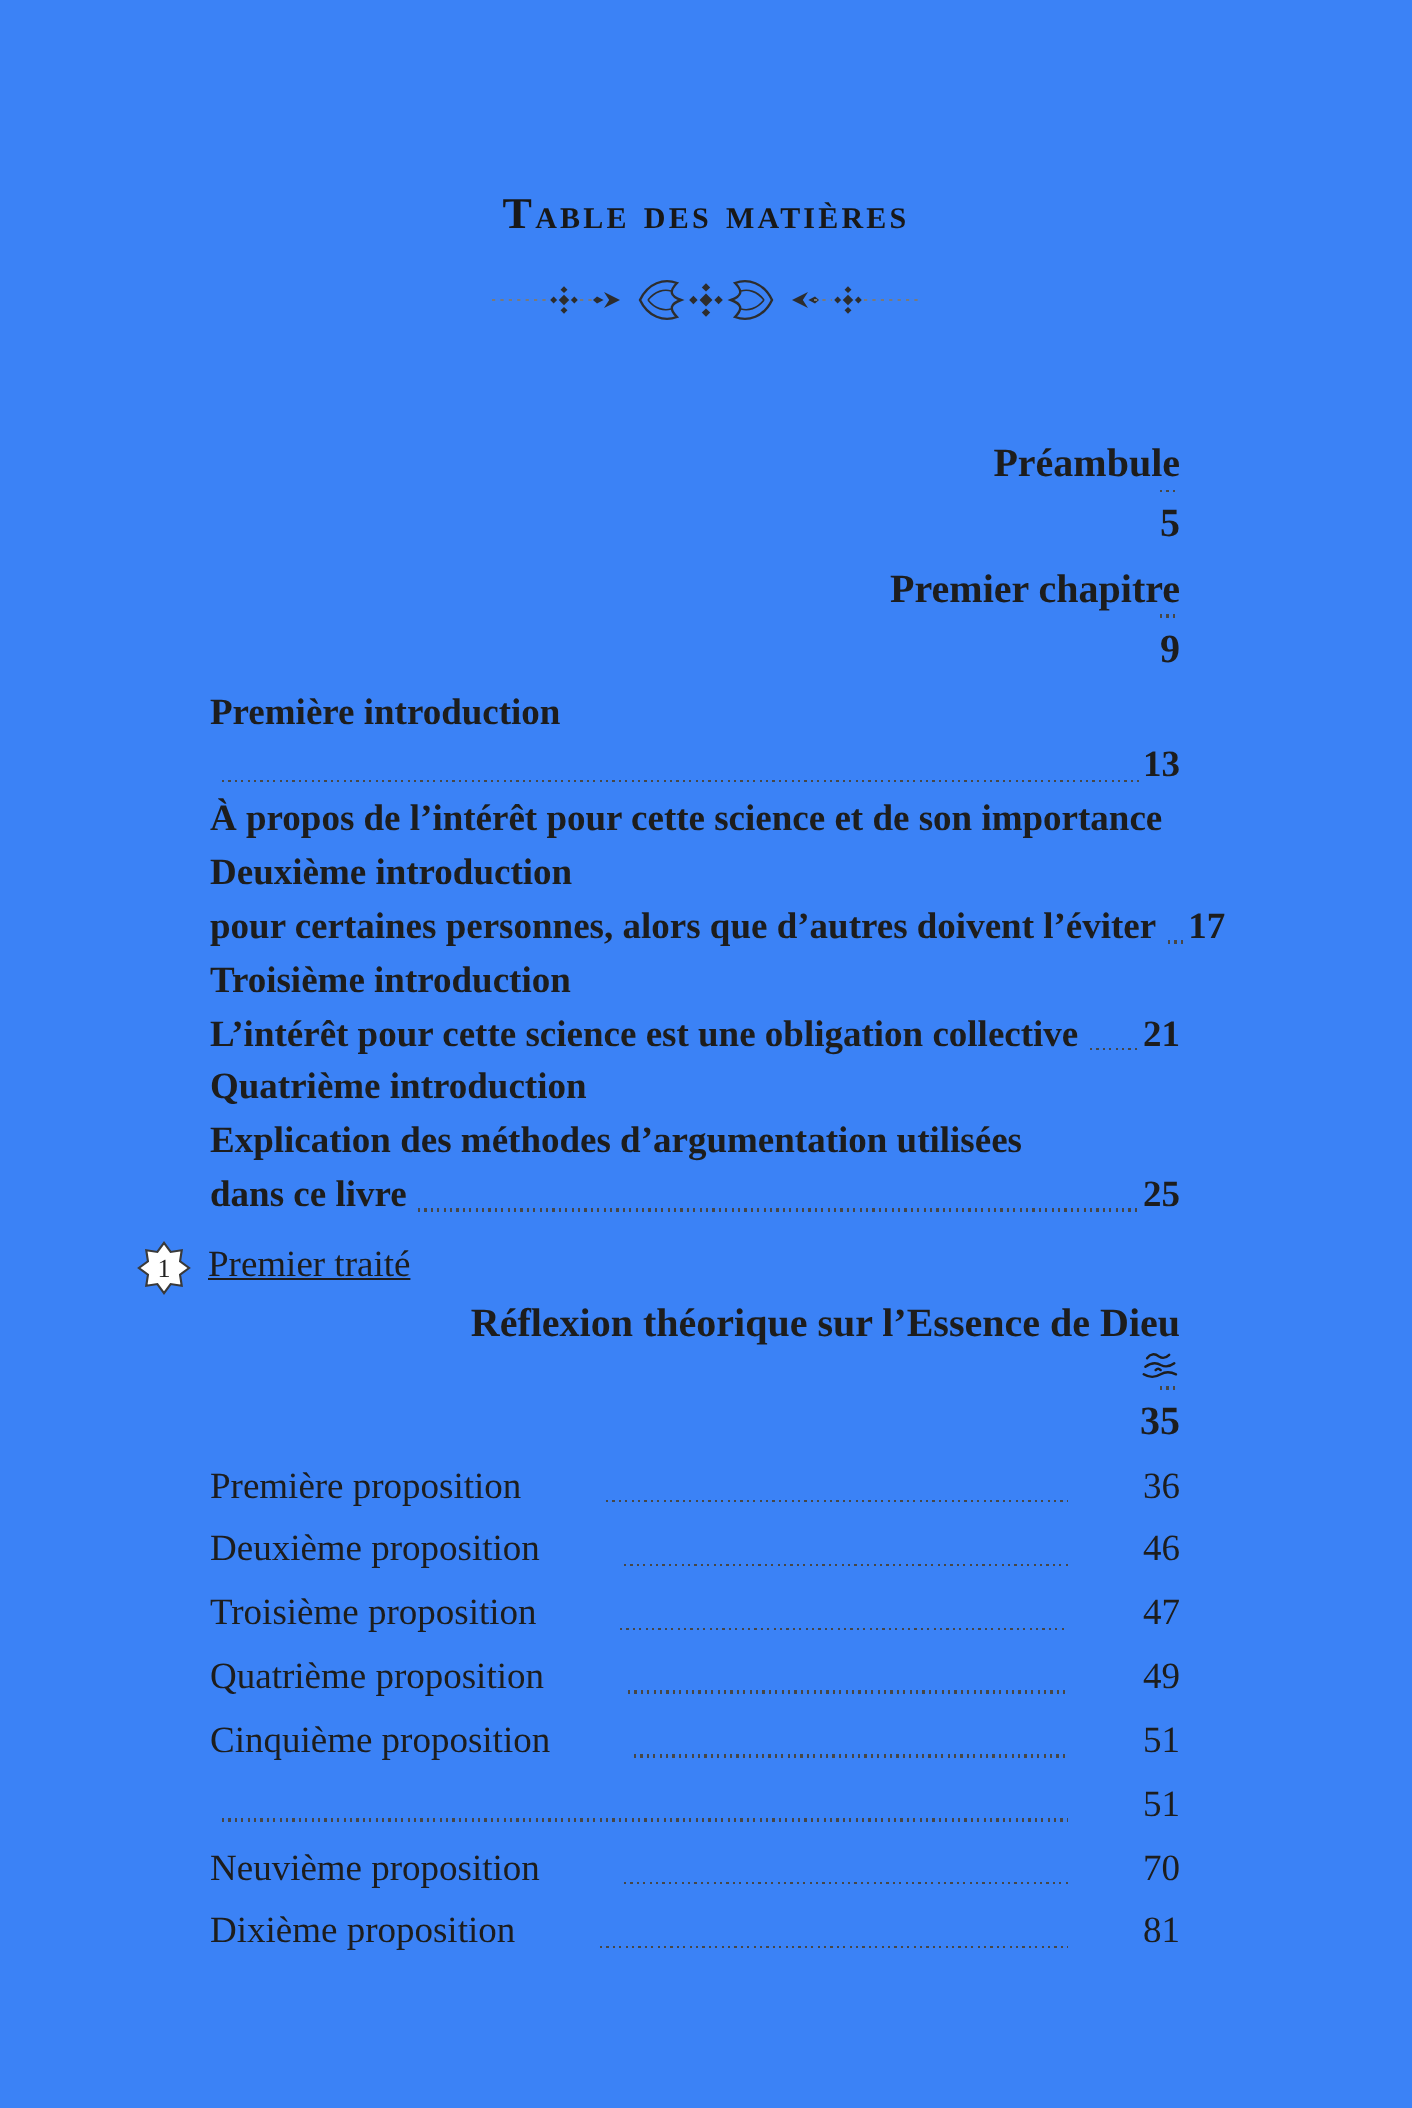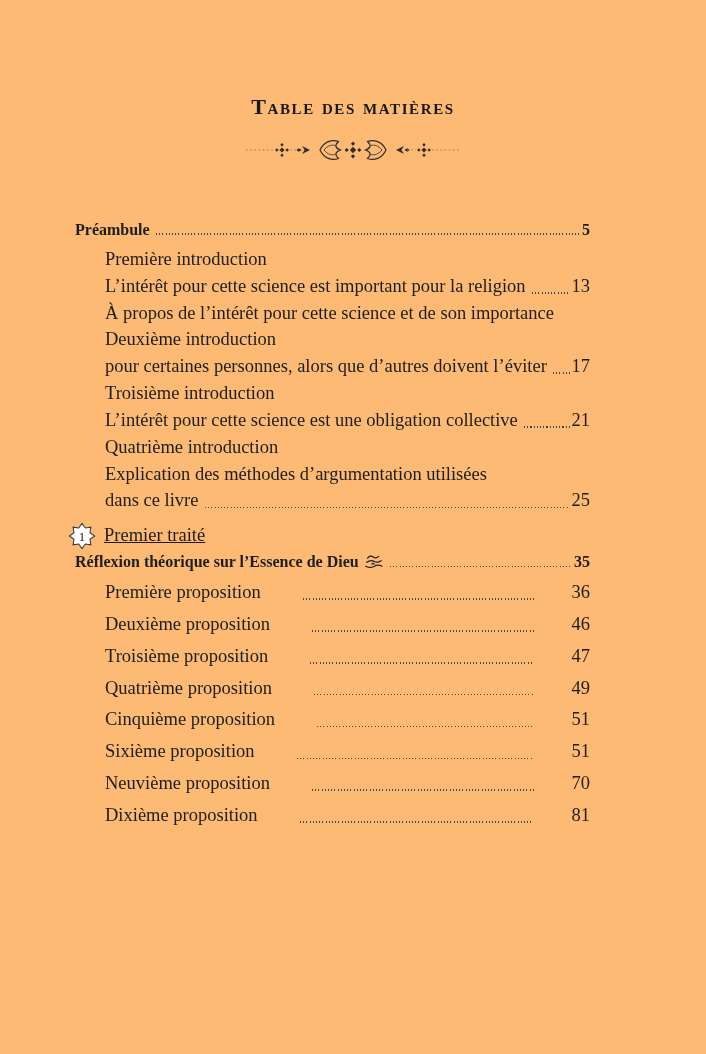--- a/index.html
+++ b/index.html
@@ -1,20 +1,20 @@
 <!DOCTYPE html>
 <html><head>
 <meta charset="utf-8">
 <style>
   html,body{margin:0;padding:0;background:#e8e8e8;}
   .sheet{
     position:relative;
     width:706px;height:1054px;
     margin:0 auto;
-    background:#fdba74;
+    background:#3b82f6;
     overflow:hidden;
     font-family:"Liberation Serif","DejaVu Serif",serif;
     color:#1d1d1d;
     box-sizing:border-box;
   }
   .title{
     margin:0;
     padding-top:94px;
     text-align:center;
     font-variant:small-caps;
@@ -37,25 +37,25 @@
   }
   .row .label{white-space:nowrap;line-height:1.18;}
   .row .pnum{white-space:nowrap;line-height:1.18;}
   .dots{
     flex:1 1 auto;
     min-width:8px;
     height:1.6px;
     margin:0 2px 4px 6px;
     background-image:repeating-linear-gradient(to right,#474747 0,#474747 1.1px,transparent 1.1px,transparent 3.2px);
   }
-  .chapter{font-weight:700;font-size:16px;margin-bottom:9px;}
+  .chapter{font-weight:700;font-size:20px;margin-bottom:9px;flex-direction:column;}
   .chapter .dots{margin-bottom:5px;}
   .sub{font-size:18.5px;}
   .group{margin-top:4px;margin-left:30px;}
-  .group .row{margin-bottom:5px;}
+  .group .row{margin-bottom:5px;font-weight:bold;}
   .prop{margin-left:30px;margin-bottom:10px;gap:36px;}
   .chapter + .prop{margin-top:10px;}
   .treatise{
     margin-top:10px;
     margin-bottom:3px;
     margin-left:-7px;
     display:flex;
     align-items:center;
     font-size:18.5px;
   }
@@ -110,26 +110,30 @@
       <line x1="187" y1="15" x2="215" y2="15" stroke="#7a7a7a" stroke-width="0.9" stroke-dasharray="1.6 2.6"></line>
     </svg>
   </div>
 
   <nav class="toc">
       <div class="row chapter">
         <span class="label">Préambule</span>
         <span class="dots"></span>
         <span class="pnum">5</span>
       </div>
+      <div class="row chapter">
+        <span class="label">Premier chapitre</span>
+        <span class="dots"></span>
+        <span class="pnum">9</span>
+      </div>
       <div class="group">
         <div class="row sub">
           <span class="label">Première introduction</span>
         </div>
         <div class="row sub">
-          <span class="label">L’intérêt pour cette science est important pour la religion</span>
           <span class="dots"></span>
           <span class="pnum">13</span>
         </div>
       </div>
       <div class="group">
         <div class="row sub">
           <span class="label">À propos de l’intérêt pour cette science et de son importance</span>
         </div>
         <div class="row sub">
           <span class="label">Deuxième introduction</span>
@@ -202,21 +206,20 @@
         <span class="label">Quatrième proposition</span>
         <span class="dots"></span>
         <span class="pnum">49</span>
       </div>
       <div class="row sub prop">
         <span class="label">Cinquième proposition</span>
         <span class="dots"></span>
         <span class="pnum">51</span>
       </div>
       <div class="row sub prop">
-        <span class="label">Sixième proposition</span>
         <span class="dots"></span>
         <span class="pnum">51</span>
       </div>
       <div class="row sub prop">
         <span class="label">Neuvième proposition</span>
         <span class="dots"></span>
         <span class="pnum">70</span>
       </div>
       <div class="row sub prop">
         <span class="label">Dixième proposition</span>

